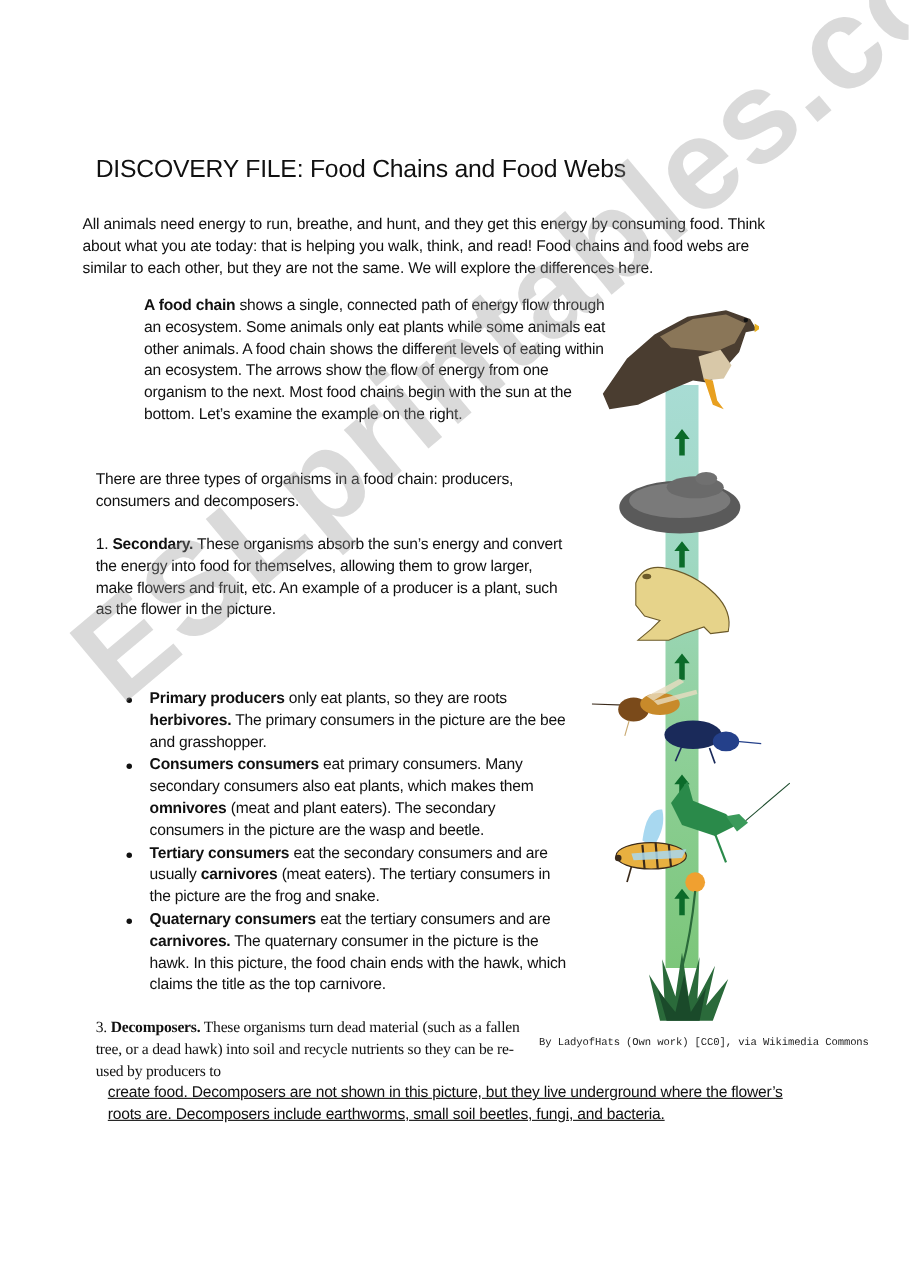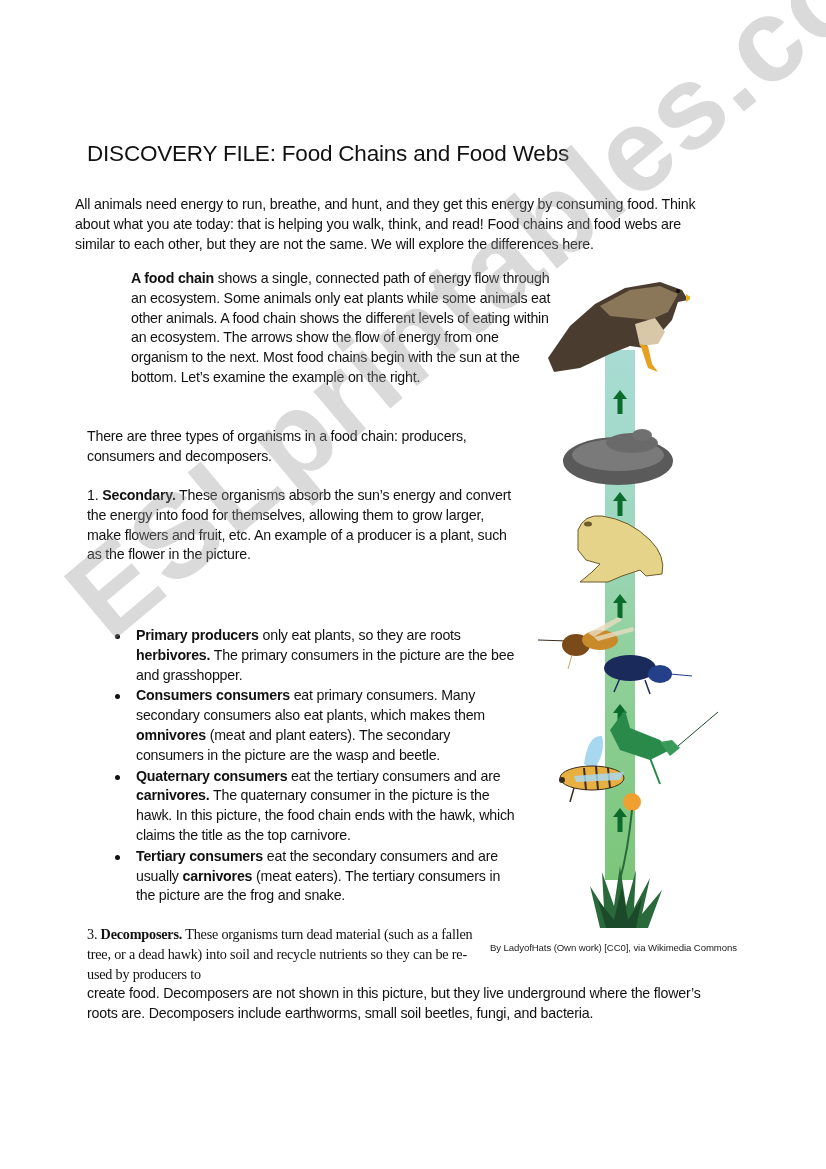--- a/index.html
+++ b/index.html
@@ -17,24 +17,24 @@
   .p-chain { top: 269px; margin-left: 44px; }
   .p-types { top: 427px; }
   .p-prod { top: 486px; }
   .p-cons { top: 585px; }
   ul.bullets { position: absolute; left: 87px; top: 626px; width: 430px; margin: 0; padding: 0;
                list-style: none; font-size: 14.2px; line-height: 19.8px; letter-spacing: -0.2px; }
   ul.bullets li { position: relative; padding-left: 49px; margin-bottom: 1px; }
   ul.bullets li .dot { position: absolute; left: 28px; top: 8px; width: 5px; height: 5px;
                        border-radius: 50%; background: #111; }
   .p-decomp { top: 925px; font-family: Liberation Serif, serif; }
-  .p-decomp2 { position: absolute; left: 87px; top: 984px; width: 640px; font-size: 14.2px;
-               line-height: 19.8px; letter-spacing: -0.2px; margin: 0; }
+  .p-decomp2 { position: absolute; left: 98px; top: 984px; width: 640px; font-size: 14.2px;
+               line-height: 19.8px; letter-spacing: -0.2px; margin: 0; text-decoration: underline; }
   .credit { position: absolute; left: 490px; top: 942px; font-size: 9.6px; color: #222;
-            white-space: nowrap; letter-spacing: -0.1px; }
+            white-space: nowrap; letter-spacing: -0.1px; font-family: Liberation Mono, monospace; }
 
   
   .figure { position: absolute; left: 530px; top: 270px; width: 220px; height: 665px; }
   .pillar { position: absolute; left: 75px; top: 80px; width: 30px; height: 530px;
             background: linear-gradient(to bottom, #a8dcd4 0%, #9fd8c2 30%, #8fd09a 60%, #7cc67a 100%); }
   .arrow { position: absolute; left: 82px; width: 16px; height: 28px; }
   .watermark { position: absolute; left: 40px; top: 560px; font-size: 118px; font-weight: bold;
                color: rgba(150,150,150,0.35); transform: rotate(-40deg); transform-origin: left top;
                white-space: nowrap; pointer-events: none; letter-spacing: 2px; }
 </style>
@@ -64,25 +64,25 @@
     <li>
       <span class="dot"></span>
       <b>Primary producers</b><span> only eat plants, so they are roots </span><b>herbivores.</b><span> The primary consumers in the picture are the bee and grasshopper.</span>
     </li>
     <li>
       <span class="dot"></span>
       <b>Consumers consumers</b><span> eat primary consumers. Many secondary consumers also eat plants, which makes them </span><b>omnivores</b><span> (meat and plant eaters). The secondary consumers in the picture are the wasp and beetle.</span>
     </li>
     <li>
       <span class="dot"></span>
-      <b>Quaternary consumers</b><span> eat the tertiary consumers and are </span><b>carnivores.</b><span> The quaternary consumer in the picture is the hawk. In this picture, the food chain ends with the hawk, which claims the title as the top carnivore.</span>
+      <b>Tertiary consumers</b><span> eat the secondary consumers and are usually </span><b>carnivores</b><span> (meat eaters). The tertiary consumers in the picture are the frog and snake.</span>
     </li>
     <li>
       <span class="dot"></span>
-      <b>Tertiary consumers</b><span> eat the secondary consumers and are usually </span><b>carnivores</b><span> (meat eaters). The tertiary consumers in the picture are the frog and snake.</span>
+      <b>Quaternary consumers</b><span> eat the tertiary consumers and are </span><b>carnivores.</b><span> The quaternary consumer in the picture is the hawk. In this picture, the food chain ends with the hawk, which claims the title as the top carnivore.</span>
     </li>
   </ul>
 
   <div class="col p-decomp" style="width:395px;">
     <p><span>3. </span><b>Decomposers.</b><span> These organisms turn dead material (such as a fallen tree, or a dead hawk) into soil and recycle nutrients so they can be re-used by producers to</span></p>
   </div>
   <p class="p-decomp2">create food. Decomposers are not shown in this picture, but they live underground where the flower’s roots are. Decomposers include earthworms, small soil beetles, fungi, and bacteria.</p>
 
   <div class="figure">
     <div class="pillar"></div>

